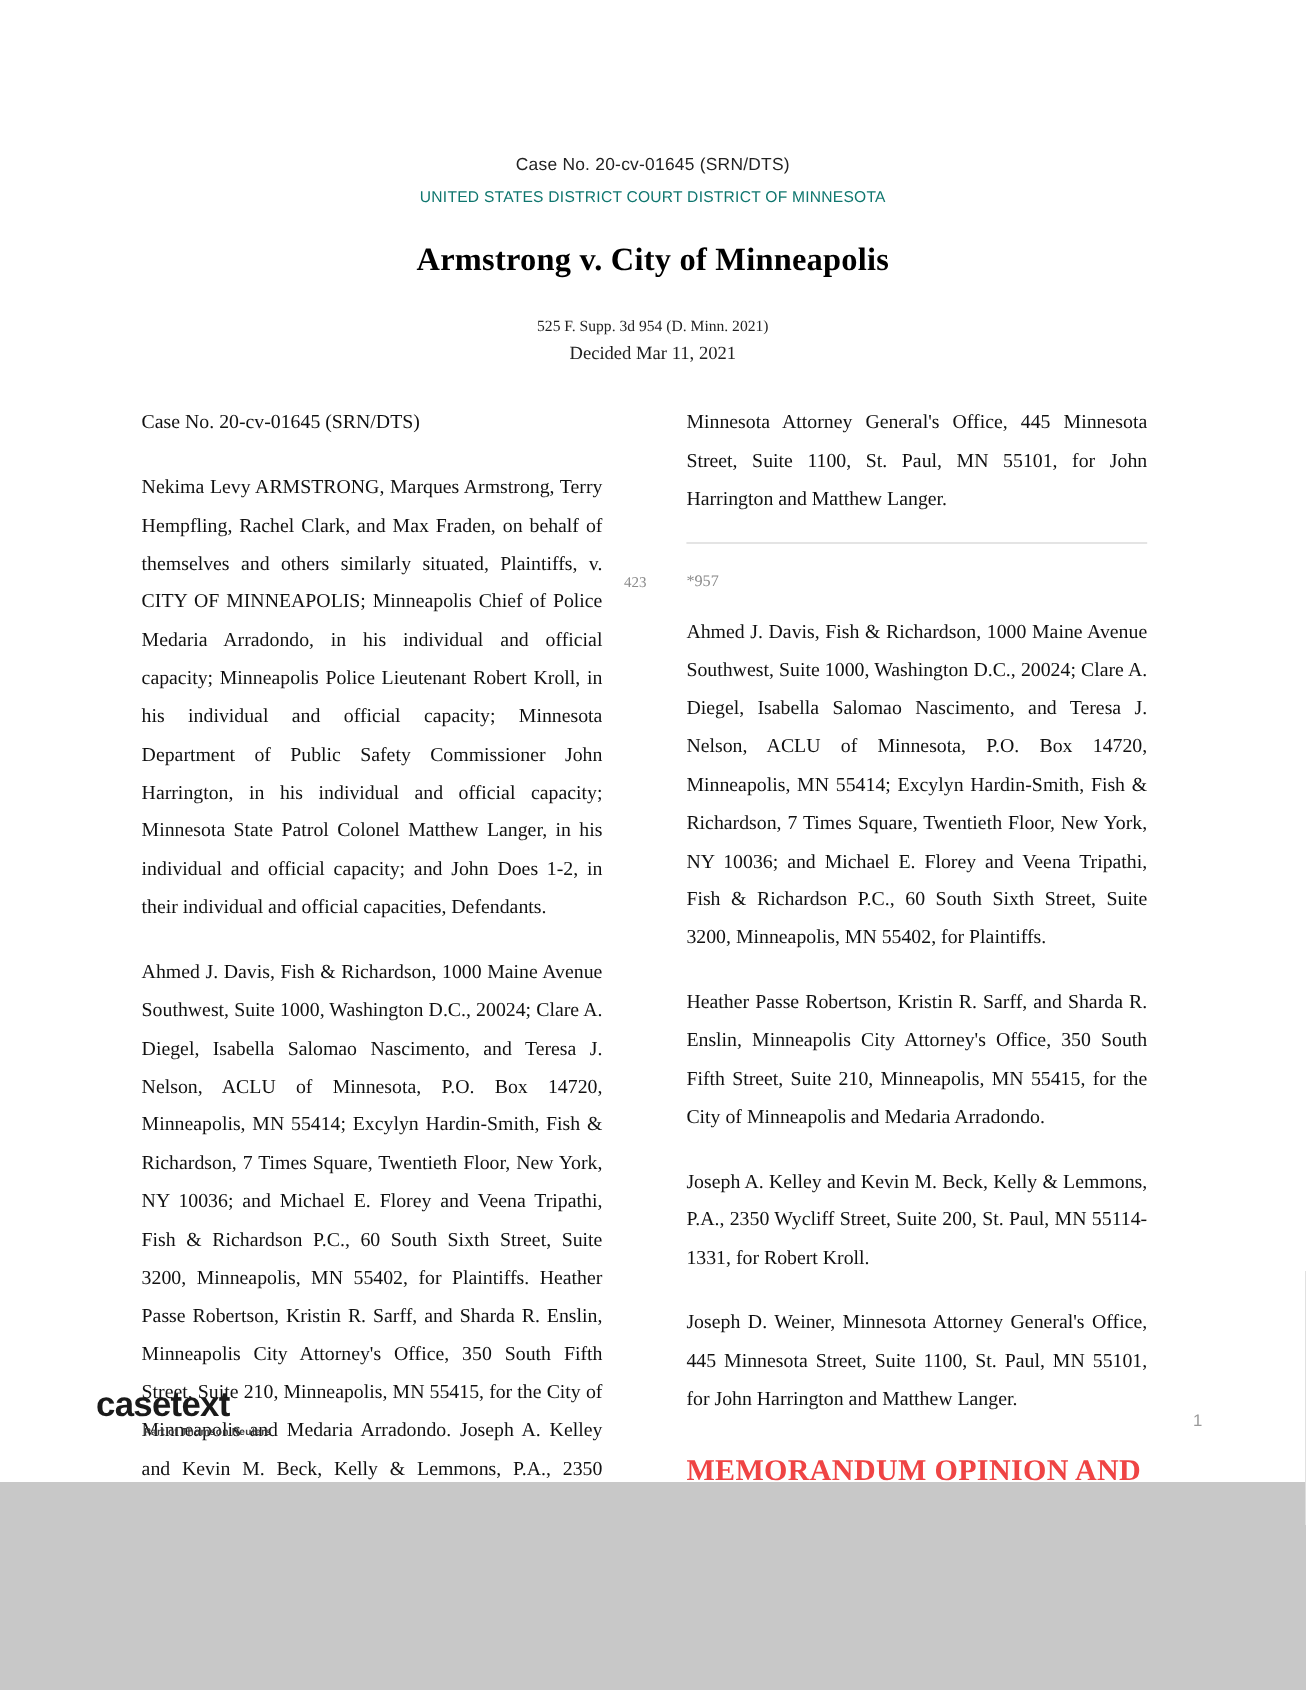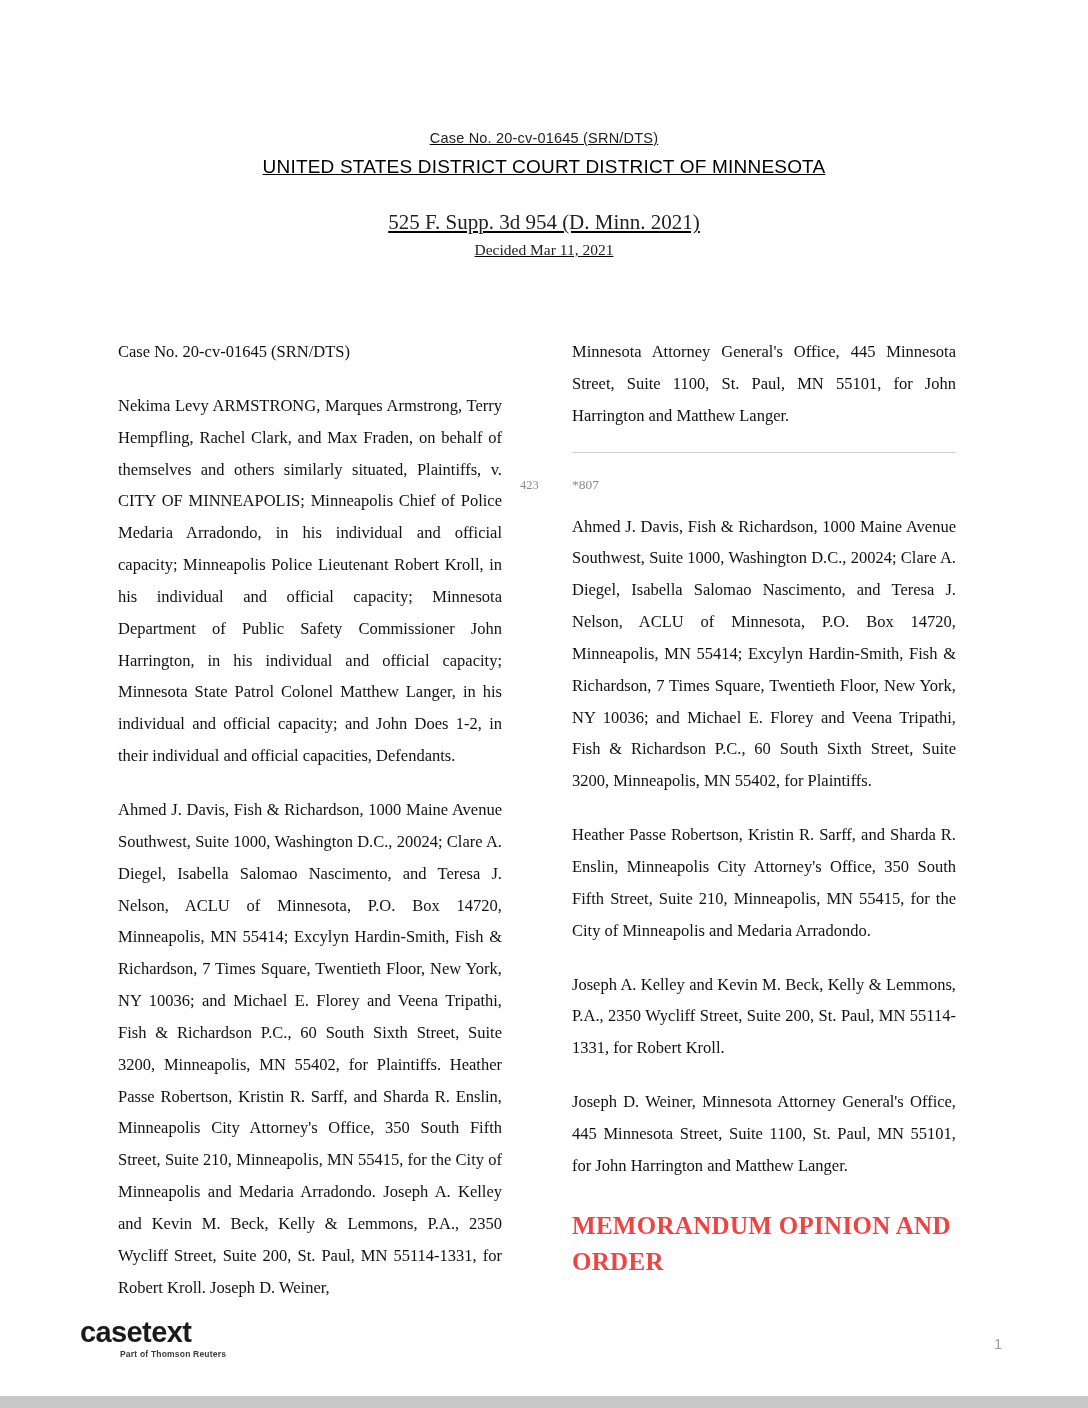--- a/index.html
+++ b/index.html
@@ -6,57 +6,56 @@
     margin: 0;
     padding: 0;
     background: #c8c8c8;
   }
   body {
     font-family: "Liberation Serif", serif;
   }
   .page {
     position: relative;
     width: 1088px;
-    height: 1396px;
+    height: 1235px;
     background: #ffffff;
     margin: 0 auto;
     box-sizing: border-box;
     overflow: hidden;
-    text-decoration: underline;
   }
 
   
   .doc-header {
     padding-top: 130px;
     text-align: center;
   }
   .case-no-line {
     font-family: "Liberation Sans", sans-serif;
     font-size: 14.5px;
     color: #222;
     letter-spacing: 0.2px;
     margin-bottom: 10px;
   }
   .court-line {
     font-family: "Liberation Sans", sans-serif;
-    font-size: 19px;
-    color: #000000;
+    font-size: 13px;
+    color: #0f766e;
     letter-spacing: 0.2px;
   }
   .case-title {
     margin-top: 30px;
     font-family: "Liberation Serif", serif;
     font-weight: bold;
     font-size: 27px;
     color: #000;
     letter-spacing: 0.2px;
   }
   .citation {
     margin-top: 32px;
-    font-size: 21px;
+    font-size: 13px;
     color: #222;
   }
   .decided {
     margin-top: 6px;
     font-size: 15.5px;
     color: #222;
   }
 
   
   .columns {
@@ -165,41 +164,42 @@
   }
 </style>
 </head>
 <body>
 
 <div class="page">
 
   <div class="doc-header">
     <div class="case-no-line">Case No. 20-cv-01645 (SRN/DTS)</div>
     <div class="court-line">UNITED STATES DISTRICT COURT DISTRICT OF MINNESOTA</div>
+    <div class="case-title">Armstrong v. City of Minneapolis</div>
     <div class="citation">525 F. Supp. 3d 954 (D. Minn. 2021)</div>
     <div class="decided">Decided Mar 11, 2021</div>
   </div>
 
   <div class="columns">
 
     <div class="col">
       <p>Case No. 20-cv-01645 (SRN/DTS)</p>
       <p>Nekima Levy ARMSTRONG, Marques Armstrong, Terry Hempfling, Rachel Clark, and Max Fraden, on behalf of themselves and others similarly situated, Plaintiffs, v. CITY OF MINNEAPOLIS; Minneapolis Chief of Police Medaria Arradondo, in his individual and official capacity; Minneapolis Police Lieutenant Robert Kroll, in his individual and official capacity; Minnesota Department of Public Safety Commissioner John Harrington, in his individual and official capacity; Minnesota State Patrol Colonel Matthew Langer, in his individual and official capacity; and John Does 1-2, in their individual and official capacities, Defendants.</p>
       <p>Ahmed J. Davis, Fish &amp; Richardson, 1000 Maine Avenue Southwest, Suite 1000, Washington D.C., 20024; Clare A. Diegel, Isabella Salomao Nascimento, and Teresa J. Nelson, ACLU of Minnesota, P.O. Box 14720, Minneapolis, MN 55414; Excylyn Hardin-Smith, Fish &amp; Richardson, 7 Times Square, Twentieth Floor, New York, NY 10036; and Michael E. Florey and Veena Tripathi, Fish &amp; Richardson P.C., 60 South Sixth Street, Suite 3200, Minneapolis, MN 55402, for Plaintiffs. Heather Passe Robertson, Kristin R. Sarff, and Sharda R. Enslin, Minneapolis City Attorney's Office, 350 South Fifth Street, Suite 210, Minneapolis, MN 55415, for the City of Minneapolis and Medaria Arradondo. Joseph A. Kelley and Kevin M. Beck, Kelly &amp; Lemmons, P.A., 2350 Wycliff Street, Suite 200, St. Paul, MN 55114-1331, for Robert Kroll. Joseph D. Weiner,</p>
     </div>
 
     <div class="col">
       <p class="tight">Minnesota Attorney General's Office, 445 Minnesota Street, Suite 1100, St. Paul, MN 55101, for John Harrington and Matthew Langer.</p>
 
       <hr class="rule">
 
 
       <div class="star-row">
         <span class="star-margin-num">423</span>
-        <span class="star-inline">*807</span>
+        <span class="star-inline">*957</span>
       </div>
 
       <p>Ahmed J. Davis, Fish &amp; Richardson, 1000 Maine Avenue Southwest, Suite 1000, Washington D.C., 20024; Clare A. Diegel, Isabella Salomao Nascimento, and Teresa J. Nelson, ACLU of Minnesota, P.O. Box 14720, Minneapolis, MN 55414; Excylyn Hardin-Smith, Fish &amp; Richardson, 7 Times Square, Twentieth Floor, New York, NY 10036; and Michael E. Florey and Veena Tripathi, Fish &amp; Richardson P.C., 60 South Sixth Street, Suite 3200, Minneapolis, MN 55402, for Plaintiffs.</p>
       <p>Heather Passe Robertson, Kristin R. Sarff, and Sharda R. Enslin, Minneapolis City Attorney's Office, 350 South Fifth Street, Suite 210, Minneapolis, MN 55415, for the City of Minneapolis and Medaria Arradondo.</p>
       <p>Joseph A. Kelley and Kevin M. Beck, Kelly &amp; Lemmons, P.A., 2350 Wycliff Street, Suite 200, St. Paul, MN 55114-1331, for Robert Kroll.</p>
       <p>Joseph D. Weiner, Minnesota Attorney General's Office, 445 Minnesota Street, Suite 1100, St. Paul, MN 55101, for John Harrington and Matthew Langer.</p>
 
       <h2 class="section-heading">MEMORANDUM OPINION AND ORDER</h2>
     </div>
 

